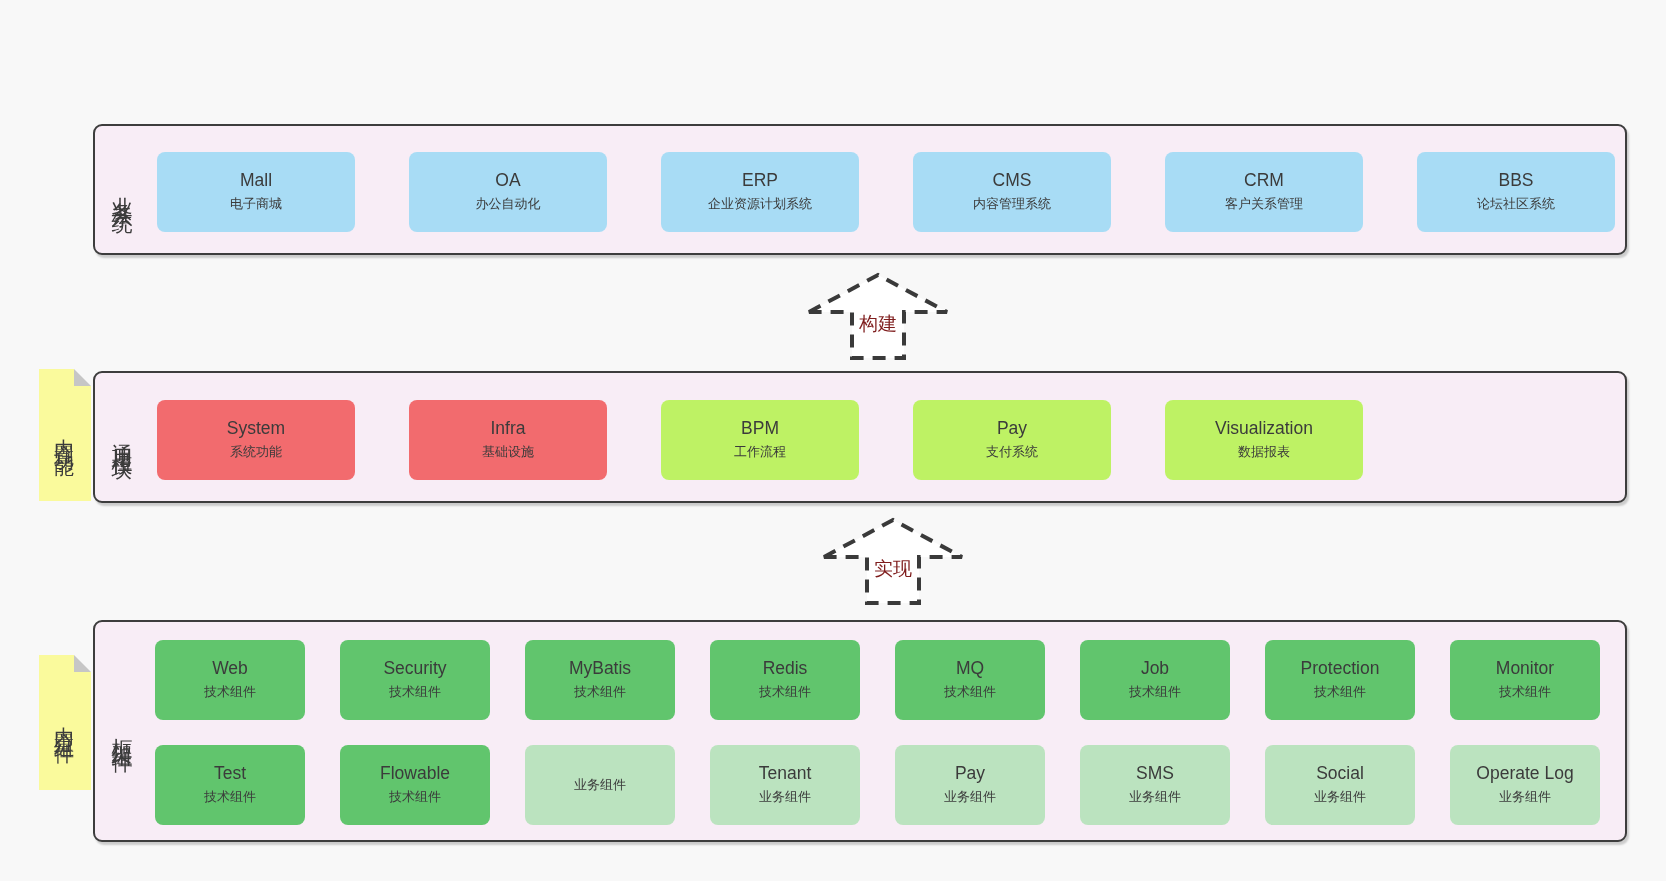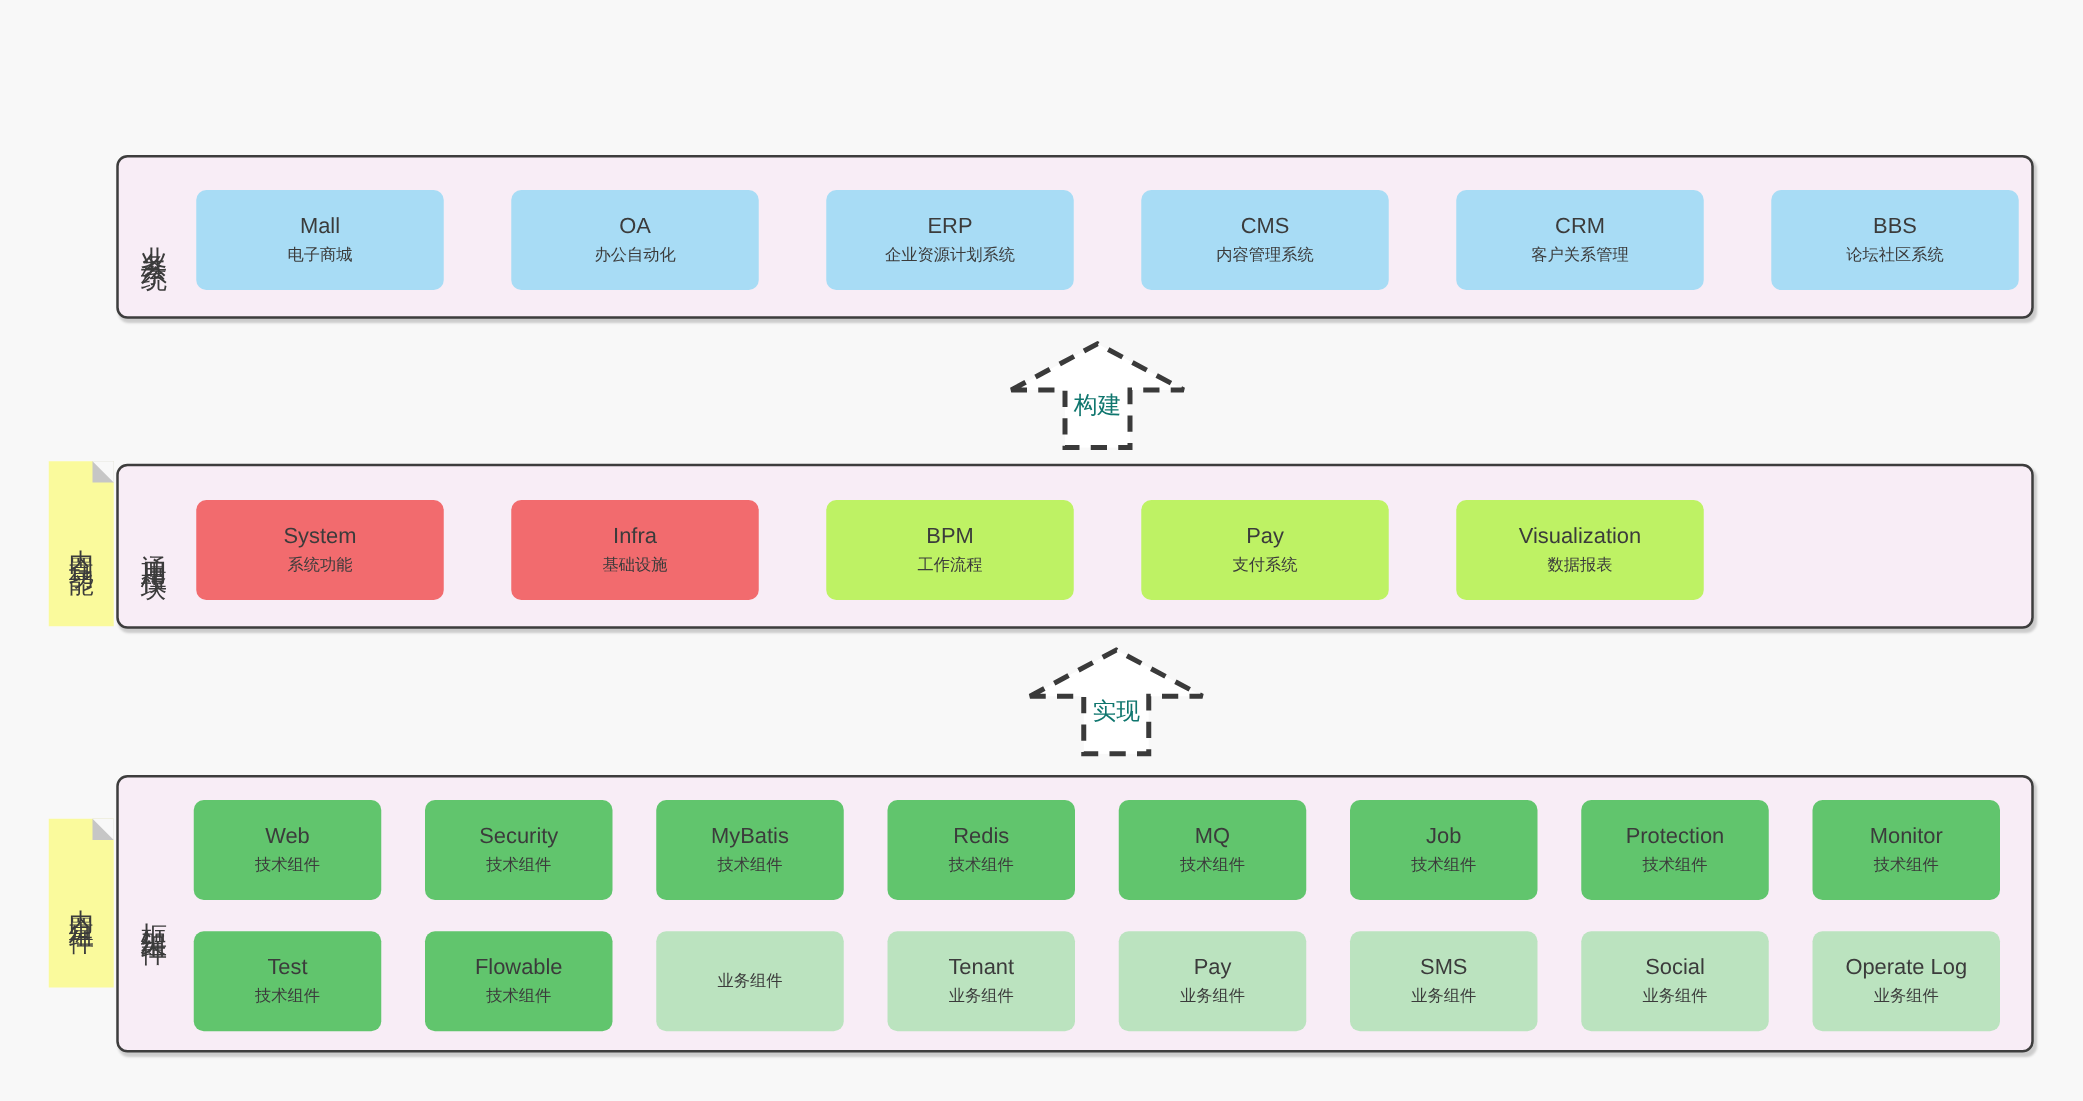--- a/index.html
+++ b/index.html
@@ -38,21 +38,21 @@
   .pink  {background:#bef264;}
   .gdark {background:#61c56d;}
   .glight{background:#bbe3bf;}
 
   
   .arrow{position:absolute;width:144px;height:92px;}
   .arrow-build{left:806px;top:271px;}
   .arrow-implement{left:821px;top:516px;}
   .arrow svg{position:absolute;left:0;top:0;}
   .arrow .alabel{position:absolute;left:0;top:40px;width:100%;text-align:center;
-                 font-size:19px;color:#0f766e;}
+                 font-size:19px;color:#7f1d1d;}
 
   
   .sticky{position:absolute;width:52px;background:#fafa9c;display:flex;align-items:center;justify-content:center;}
   .sticky-features{left:39px;top:369px;height:132px;}
   .sticky-components{left:39px;top:655px;height:135px;}
   .sticky::after{content:"";position:absolute;top:0;right:0;border-style:solid;
                  border-width:0 17px 17px 0;
                  border-color:#f8f8f8 #f8f8f8 #c6c6c6 #c6c6c6;}
   .sticky .slabel{writing-mode:vertical-rl;text-orientation:upright;font-size:20px;
                   letter-spacing:6px;color:#3b3b3b;white-space:nowrap;}

